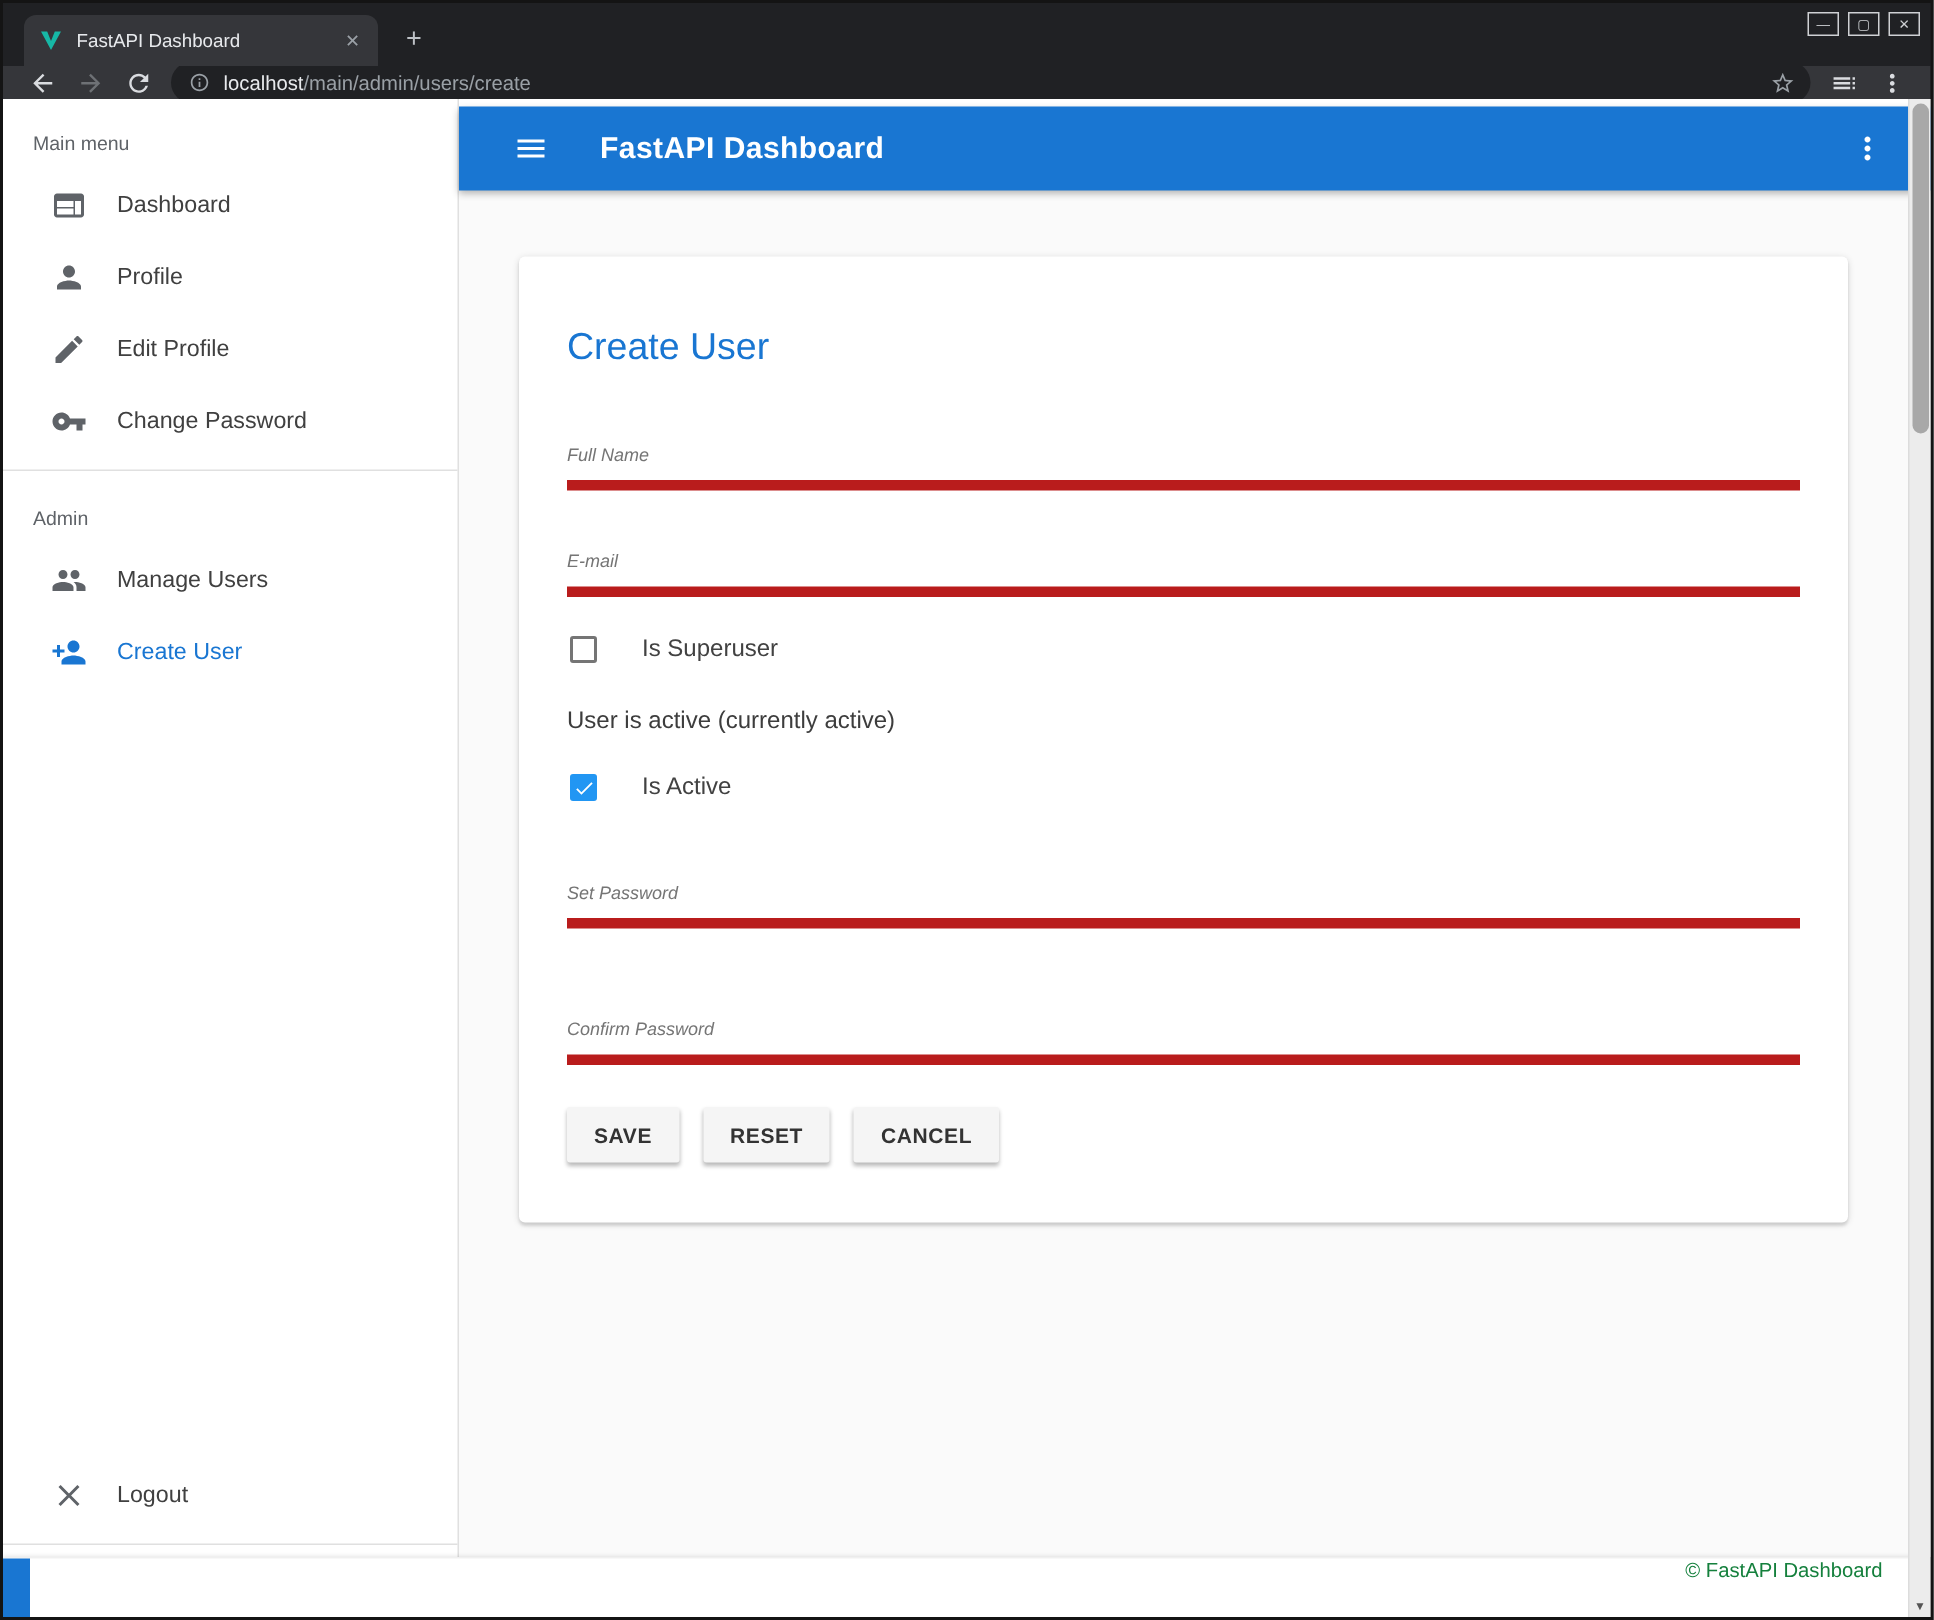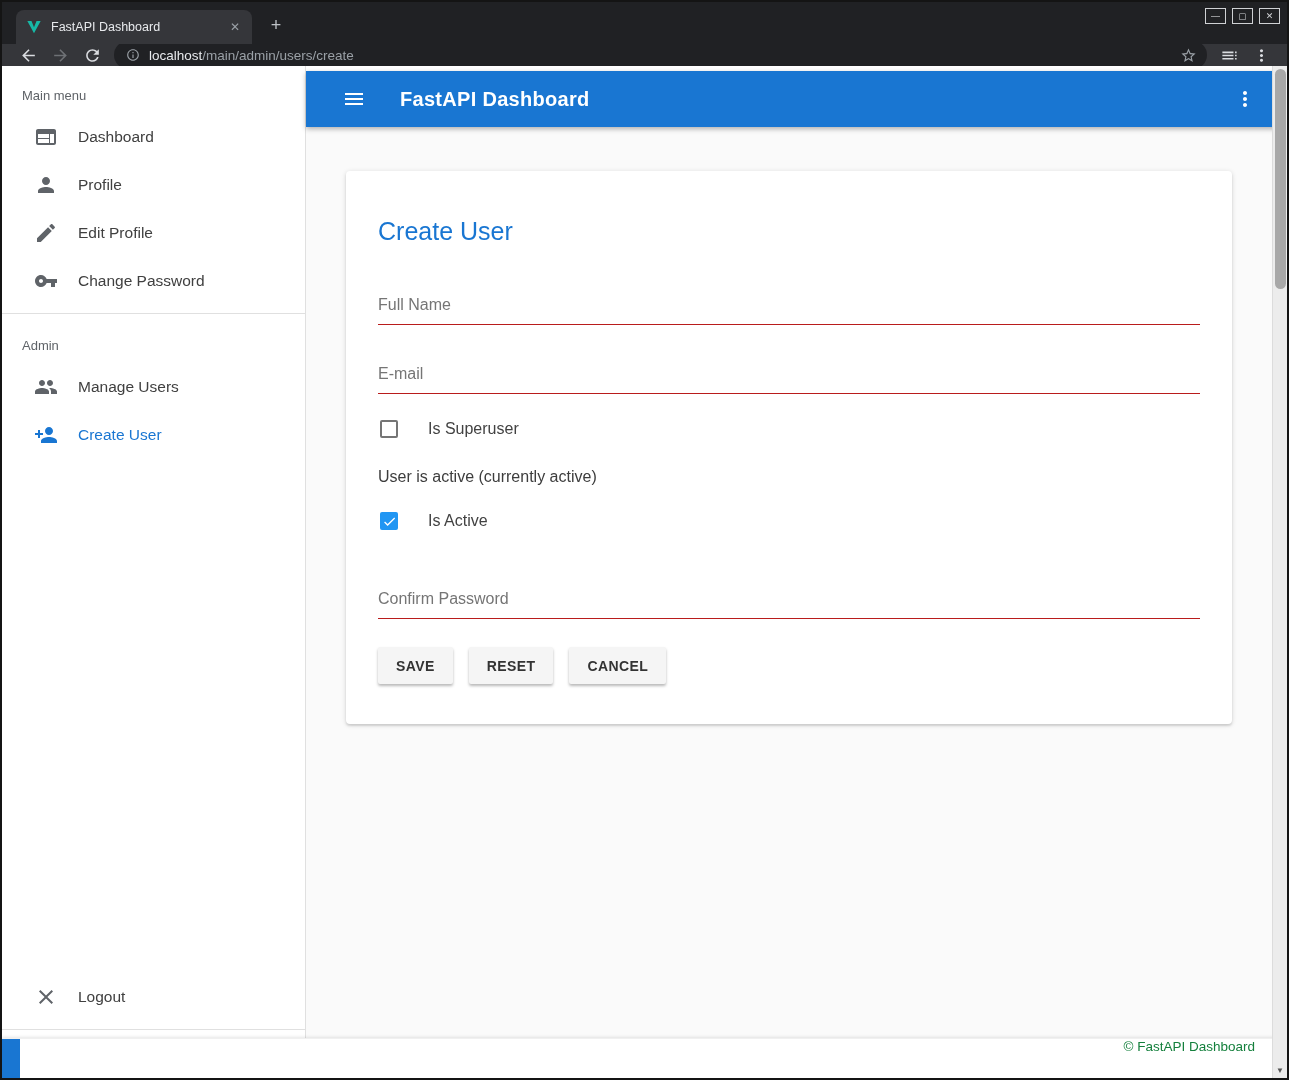--- a/index.html
+++ b/index.html
@@ -61,22 +61,22 @@
   .hamburger svg { width:24px; height:24px; }
   .appbar-title { font-size:20px; font-weight:bold; letter-spacing:0.3px; margin-left:34px; }
   .appbar-kebab { margin-left:auto; margin-right:10px; color:#fff; width:24px; height:24px; }
   .appbar-kebab svg { width:24px; height:24px; }
 
   .page { flex:1; background:#fafafa; padding:44px 0 0 40px; overflow:hidden; }
   .card { width:886px; background:#fff; border-radius:4px; padding:28px 32px 40px;
           box-shadow:0 1px 5px rgba(0,0,0,0.15), 0 2px 2px rgba(0,0,0,0.10); }
   .card-title { color:#1976d2; font-size:25px; font-weight:400; margin-top:18px; }
 
-  .mat-input { display:block; width:100%; border:none; border-bottom:1px solid #b91c1c; background:transparent;
-               font-size:16px; color:#212121; padding:6px 0 10px; outline:none; font-family:inherit; border-radius:0; }
+  .mat-input { display:block; width:100%; border:none; border-bottom:7px solid #b91c1c; background:transparent;
+               font-size:12px; color:#212121; padding:6px 0 10px; outline:none; font-family:inherit; border-radius:0;font-style:italic; }
   .mat-input::placeholder { color:#757575; opacity:1; }
   .f1 { margin-top:44px; }
   .f2 { margin-top:34px; }
   .f3 { margin-top:48px; }
   .f4 { margin-top:54px; }
   .note { font-size:16px; color:#3d3d3d; margin-top:30px; }
   .cb-row { display:flex; align-items:center; margin-top:26px; gap:30px; padding-left:2px; cursor:pointer; }
   .cb { width:18px; height:18px; border:2px solid #757575; border-radius:2px; flex:none; }
   .cb.checked { border:none; background:#2196f3; display:flex; align-items:center; justify-content:center; }
   .cb.checked svg { width:15px; height:15px; color:#fff; }
@@ -275,20 +275,21 @@
 
             <div class="cb-row" aria-checked="true">
               <span class="cb checked">
                 <svg viewBox="0 0 24 24" fill="currentColor">
                     <path d="M9 16.17L4.83 12l-1.42 1.41L9 19 21 7l-1.41-1.41z"></path>
                   </svg>
               </span>
               <span class="cb-label">Is Active</span>
             </div>
 
+            <input class="mat-input f3" type="password" placeholder="Set Password" style="">
 
             <input class="mat-input f4" type="password" placeholder="Confirm Password" style="">
 
             <div class="actions">
               <button class="btn">SAVE</button>
               <button class="btn">RESET</button>
               <button class="btn">CANCEL</button>
             </div>
           </div>
         </div>

